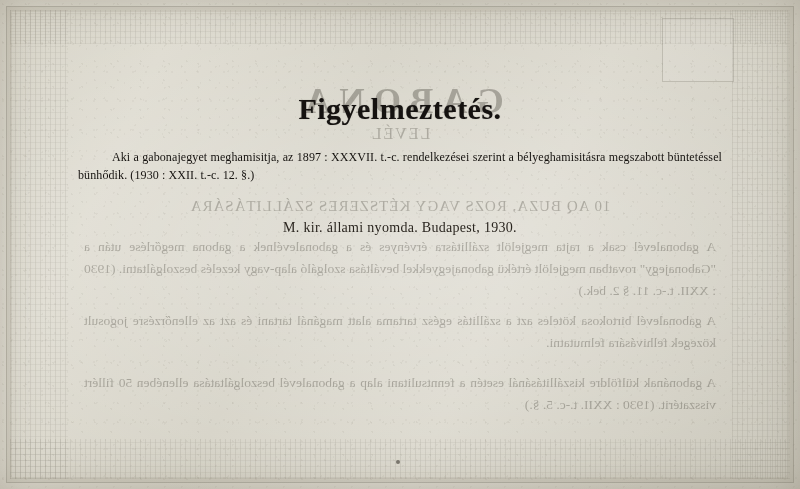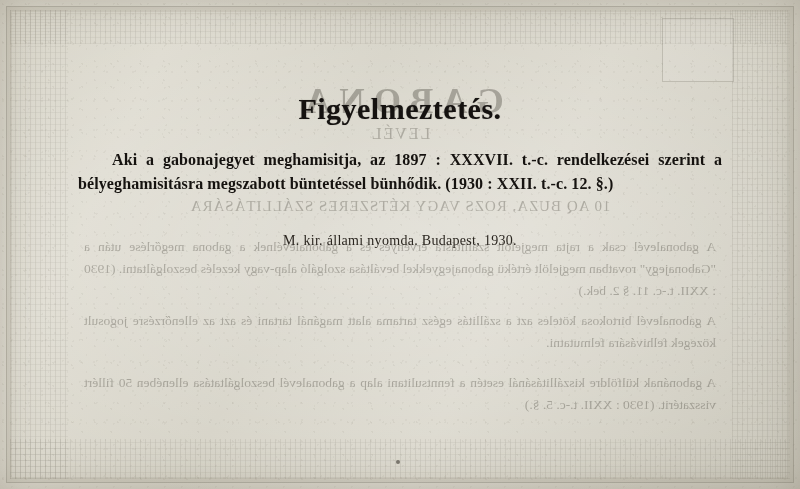--- a/index.html
+++ b/index.html
@@ -135,27 +135,27 @@
   .doc-title {
     text-align: center;
     font-size: 30px;
     font-weight: bold;
     color: #151210;
     letter-spacing: 0.5px;
     margin: 0 0 22px 0;
     text-shadow: 0 0 1px rgba(0,0,0,0.35);
   }
   .para {
-    font-size: 16px;
+    font-size: 12px;
     line-height: 1.52;
     color: #15120f;
     text-align: justify;
     margin: 0 0 14px 0;
     text-indent: 34px;
-    font-weight: bold;
+    font-weight: normal;
     letter-spacing: 0.1px;
   }
   .imprint {
     margin-top: 36px;
     text-align: center;
     font-size: 14px;
     color: #2a251f;
     letter-spacing: 0.3px;
   }
 

